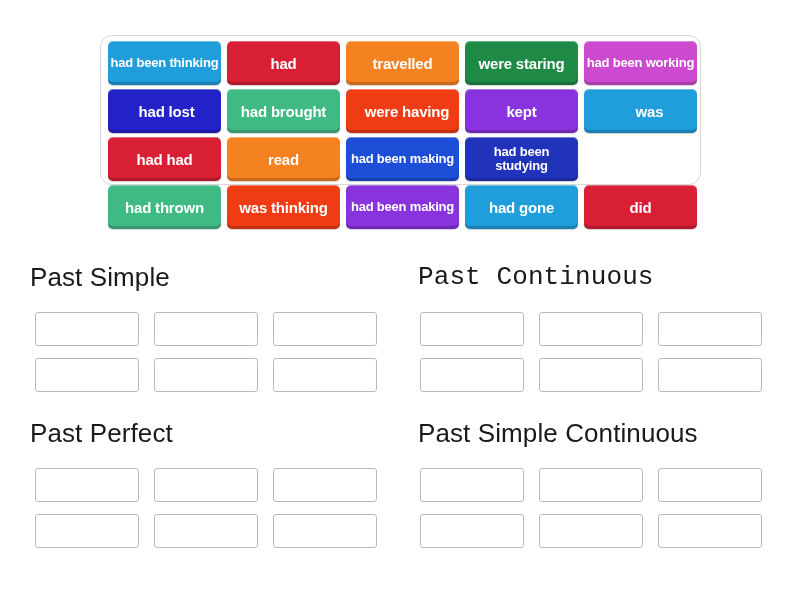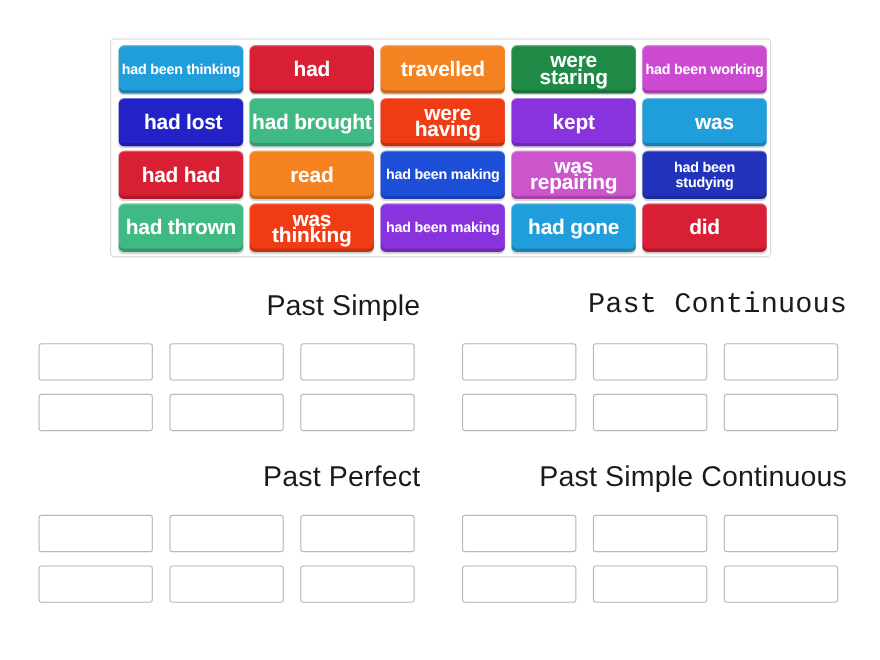--- a/index.html
+++ b/index.html
@@ -15,24 +15,24 @@
     overflow: hidden;
     position: relative;
   }
 
   
   #word-bank {
     position: absolute;
     left: 100px;
     top: 35px;
     width: 601px;
-    height: 199px;
+    height: 150px;
     box-sizing: border-box;
     border: 1px solid #d6d6d6;
-    border-radius: 4px;
+    border-radius: 12px;
     background: #ffffff;
     padding: 5px 4px 4px 4px;
   }
   .bank-row {
     display: flex;
     height: 46px;
     margin-bottom: 2px;
   }
   .bank-row:last-child { margin-bottom: 0; }
 
@@ -42,39 +42,39 @@
     height: 44px;
     margin: 0 3px;
     box-sizing: border-box;
     border-radius: 5px;
     display: flex;
     align-items: center;
     justify-content: center;
     text-align: center;
     color: #ffffff;
     font-weight: bold;
-    font-size: 19px;
+    font-size: 15px;
     line-height: 15px;
     letter-spacing: -0.2px;
     cursor: move;
     user-select: none;
     box-shadow: inset 0 1px 0 rgba(255,255,255,0.35),
                 inset 0 -3px 0 rgba(0,0,0,0.18),
                 0 1px 1px rgba(0,0,0,0.18);
     padding: 0 2px;
   }
   .tile.two-line { font-size: 13px; line-height: 14px; }
 
   
   .cat-title {
     position: absolute;
     font-size: 26px;
     font-weight: normal;
     color: #1a1a1a;
-    text-align: right;
+    text-align: left;
     letter-spacing: 0.1px;
     white-space: nowrap;
   }
   #cat-title-0 { left: 30px;  top: 262px; width: 352px; }
   #cat-title-1 { left: 418px; top: 262px; width: 352px; font-family: Liberation Mono, monospace; }
   #cat-title-2 { left: 30px;  top: 418px; width: 352px; }
   #cat-title-3 { left: 418px; top: 418px; width: 352px; }
 
   .zone-grid {
     position: absolute;
@@ -113,21 +113,20 @@
       <div class="tile" style="background: rgb(34, 34, 200); padding-left: 6px;">had lost</div>
       <div class="tile" style="background: rgb(63, 186, 132);">had brought</div>
       <div class="tile" style="background: rgb(240, 60, 20); padding-left: 11px;">were having</div>
       <div class="tile" style="background: rgb(136, 51, 221);">kept</div>
       <div class="tile" style="background: rgb(32, 157, 219); padding-left: 20px;">was</div>
     </div>
     <div class="bank-row">
       <div class="tile" style="background: rgb(216, 31, 52);">had had</div>
       <div class="tile" style="background: rgb(245, 130, 32);">read</div>
       <div class="tile two-line" style="background: #1d4ed8;">had been making</div>
-      <div class="tile" style="background: rgb(204, 85, 204);">was repairing</div>
       <div class="tile two-line" style="background: rgb(34, 51, 187);">had been studying</div>
     </div>
     <div class="bank-row">
       <div class="tile" style="background: rgb(63, 186, 132);">had thrown</div>
       <div class="tile" style="background: rgb(240, 60, 20);">was thinking</div>
       <div class="tile two-line" style="background: rgb(136, 51, 221);">had been making</div>
       <div class="tile" style="background: rgb(32, 157, 219);">had gone</div>
       <div class="tile" style="background: rgb(216, 31, 52);">did</div>
     </div>
   </div>

